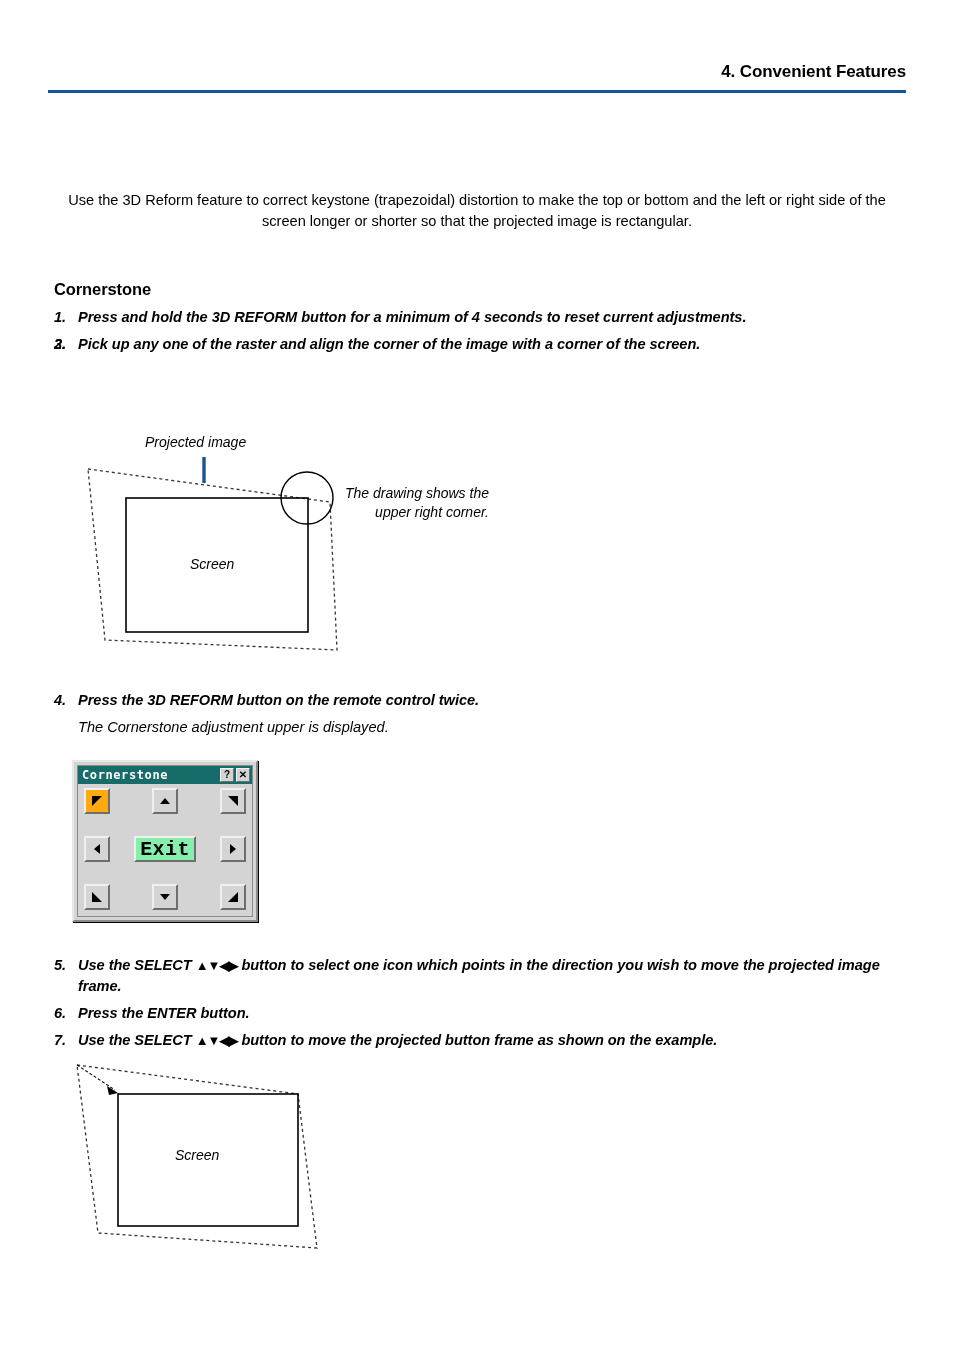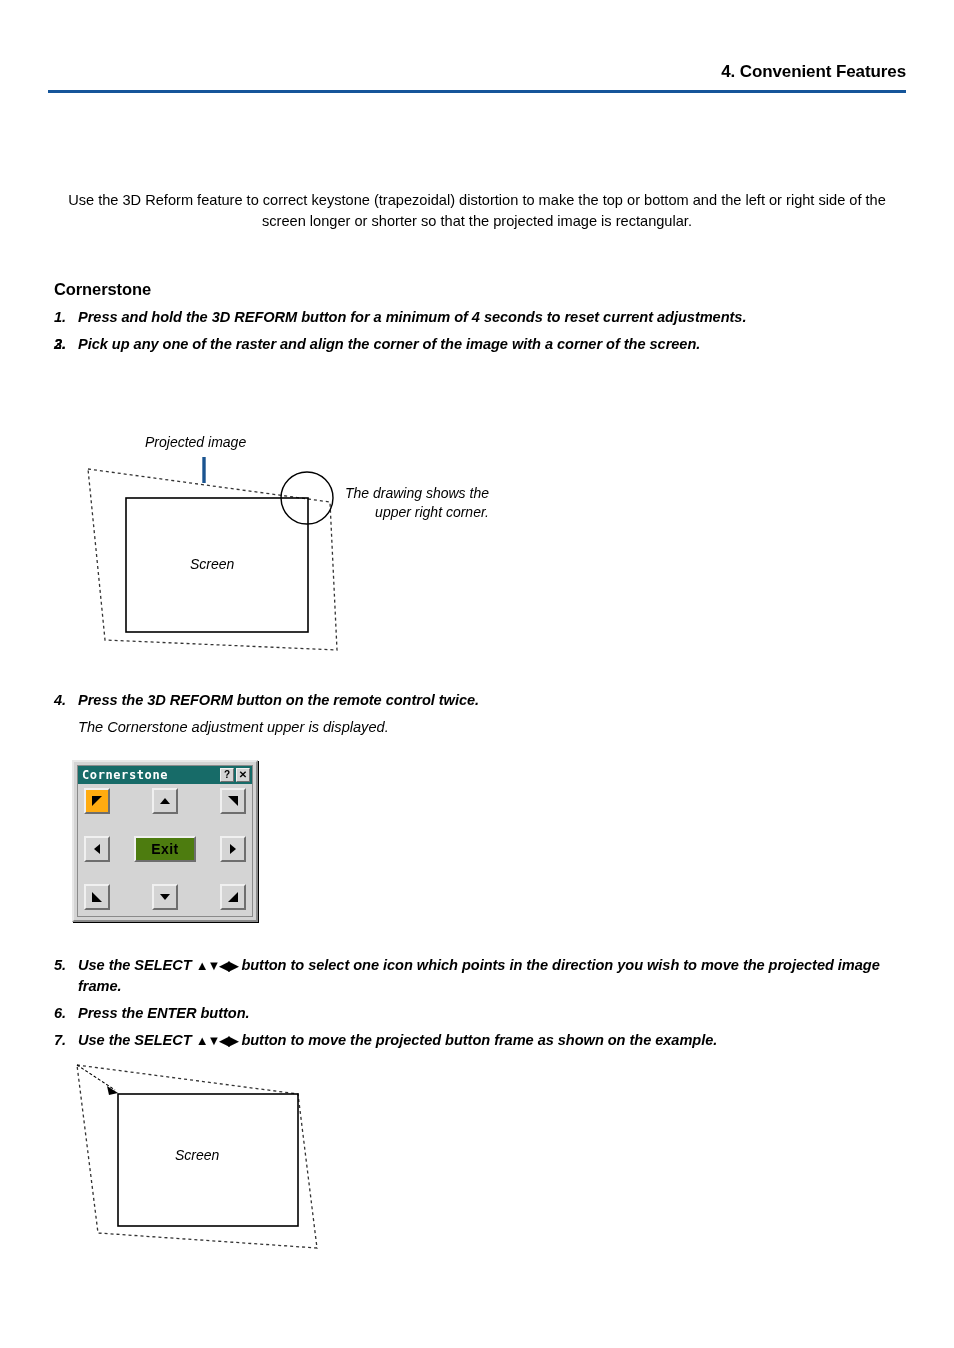--- a/index.html
+++ b/index.html
@@ -246,31 +246,31 @@
     background: #ffab10;
   }
   .pad-btn svg { display: block; }
 
   .exit-btn {
     position: absolute;
     left: 56px;
     top: 50px;
     width: 62px;
     height: 26px;
-    background: #4d7c0f;
+    background: #86efac;
     border-top: 2px solid #f0f0f0;
     border-left: 2px solid #f0f0f0;
     border-right: 2px solid #6e6e6e;
     border-bottom: 2px solid #6e6e6e;
     box-sizing: border-box;
     display: flex;
     align-items: center;
     justify-content: center;
-    font-family: Liberation Sans, sans-serif;
-    font-size: 14px;
+    font-family: Liberation Mono, monospace;
+    font-size: 20px;
     font-weight: bold;
     color: #000;
     letter-spacing: 0.4px;
   }
 
   
   .pagenum {
     position: absolute;
     left: 0;
     top: 1288px;

